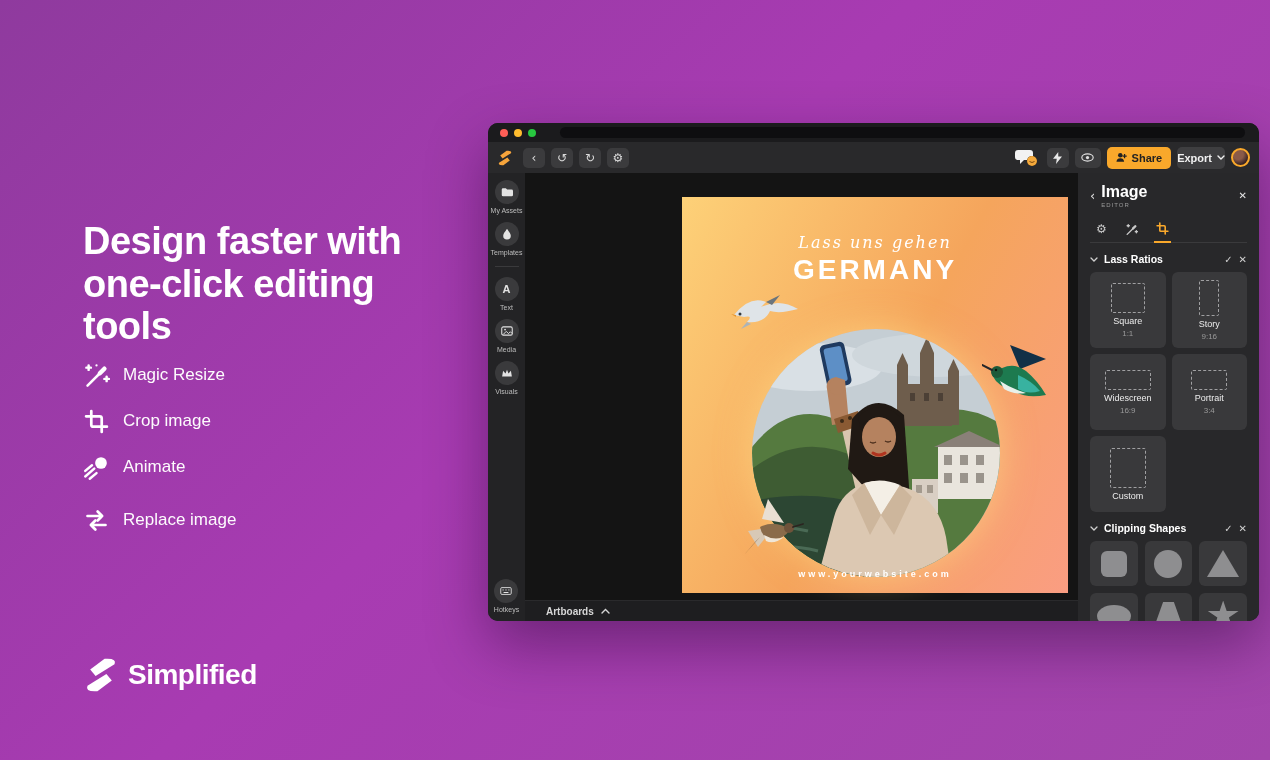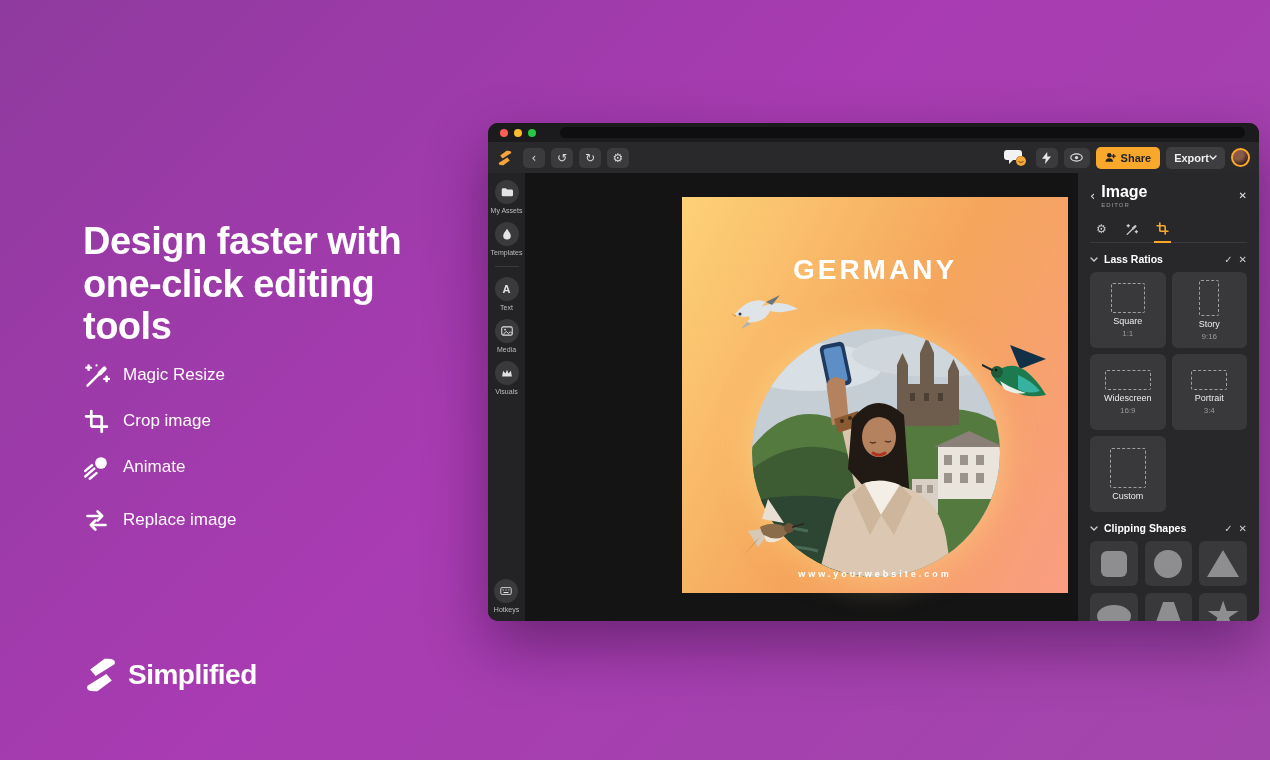--- a/index.html
+++ b/index.html
@@ -29,22 +29,22 @@
 
   .toolbar { height:31px; background:#29292b; display:flex; align-items:center; padding:0 9px; gap:6px; }
   .tb-logo { width:16px; height:16px; margin-right:4px; }
   .tb-btn { width:22px; height:20px; border-radius:5px; background:#3b3b3d; color:#d9d9d9;
             display:flex; align-items:center; justify-content:center; font-size:12px; line-height:1; }
   .tb-spacer { flex:1; }
   .chat-ic { width:24px; height:20px; position:relative; margin-right:2px; }
   .tb-right { display:flex; align-items:center; gap:6px; }
   .share-btn { height:22px; padding:0 9px; border-radius:5px; background:#f9a82b; color:#222;
                display:flex; align-items:center; gap:4px; font-size:11px; font-weight:700; }
-  .export-btn { height:22px; padding:0 8px; border-radius:5px; background:#3e3e40; color:#f0f0f0;
-                display:flex; align-items:center; font-size:11px; font-weight:700; }
+  .export-btn { height:22px; padding:0 0; border-radius:5px; background:#3e3e40; color:#f0f0f0;
+                display:flex; align-items:center; gap:5px; font-size:11px; font-weight:700; }
   .avatar { width:19px; height:19px; border-radius:50%; border:2px solid #f9a82b;
             background:radial-gradient(circle at 35% 30%, #8a5a48 0 35%, #3a2526 70%, #17090b 100%); }
 
   .app-body { display:flex; height:448px; }
 
   
   .sidebar { width:37px; background:#232325; display:flex; flex-direction:column; align-items:center; padding:7px 0 8px; }
   .sb-item { display:flex; flex-direction:column; align-items:center; margin-bottom:8px; }
   .sb-circle { width:24px; height:24px; border-radius:50%; background:#3a3a3c; color:#e3e3e3;
                display:flex; align-items:center; justify-content:center; }
@@ -275,20 +275,21 @@
               <circle cx="12" cy="4" r="0.8" fill="#e3e3e3"></circle>
               <rect x="4.5" y="6.8" width="7" height="1.4" rx="0.7" fill="#e3e3e3"></rect>
             </svg>
         </span>
         <span class="sb-label">Hotkeys</span>
       </div>
     </div>
 
     <div class="canvas">
       <div class="design">
+        <div class="tagline">Lass uns gehen</div>
         <div class="d-title">GERMANY</div>
 
         <div class="photo">
           <svg width="248" height="248" viewBox="0 0 248 248">
             <defs>
                 <clipPath id="pc">
                   <circle cx="124" cy="124" r="124"></circle>
                 </clipPath>
               </defs>
             <g clip-path="url(#pc)">
@@ -375,20 +376,26 @@
           <path d="M20 30 Q36 22 50 33 Q42 44 30 42 Q22 40 20 30 Z" fill="#8a6b4a"></path>
           <path d="M24 38 Q34 44 44 40 Q34 48 26 44 Z" fill="#efe6d8"></path>
           <circle cx="49" cy="31" r="5" fill="#6e523a"></circle>
           <path d="M53 30 L63 27" stroke="#2b2420" stroke-width="1.8" stroke-linecap="round"></path>
           <path d="M20 40 L4 58 L16 44 Z" fill="#7a5c42"></path>
         </svg>
 
         <div class="website">www.yourwebsite.com</div>
       </div>
 
+      <div class="artboards">
+        <span class="ab-label">Artboards</span>
+        <svg width="9" height="6" viewBox="0 0 9 6">
+            <path d="M1 5 L4.5 1.5 L8 5" stroke="#d6d6d6" stroke-width="1.4" fill="none" stroke-linecap="round"></path>
+          </svg>
+      </div>
     </div>
 
     <div class="rpanel">
       <div class="rp-head">
         <span class="rp-back glyph">‹</span>
         <span class="rp-titles">
           <div class="rp-title">Image</div>
           <div class="rp-sub">EDITOR</div>
         </span>
         <span class="rp-close glyph">✕</span>

